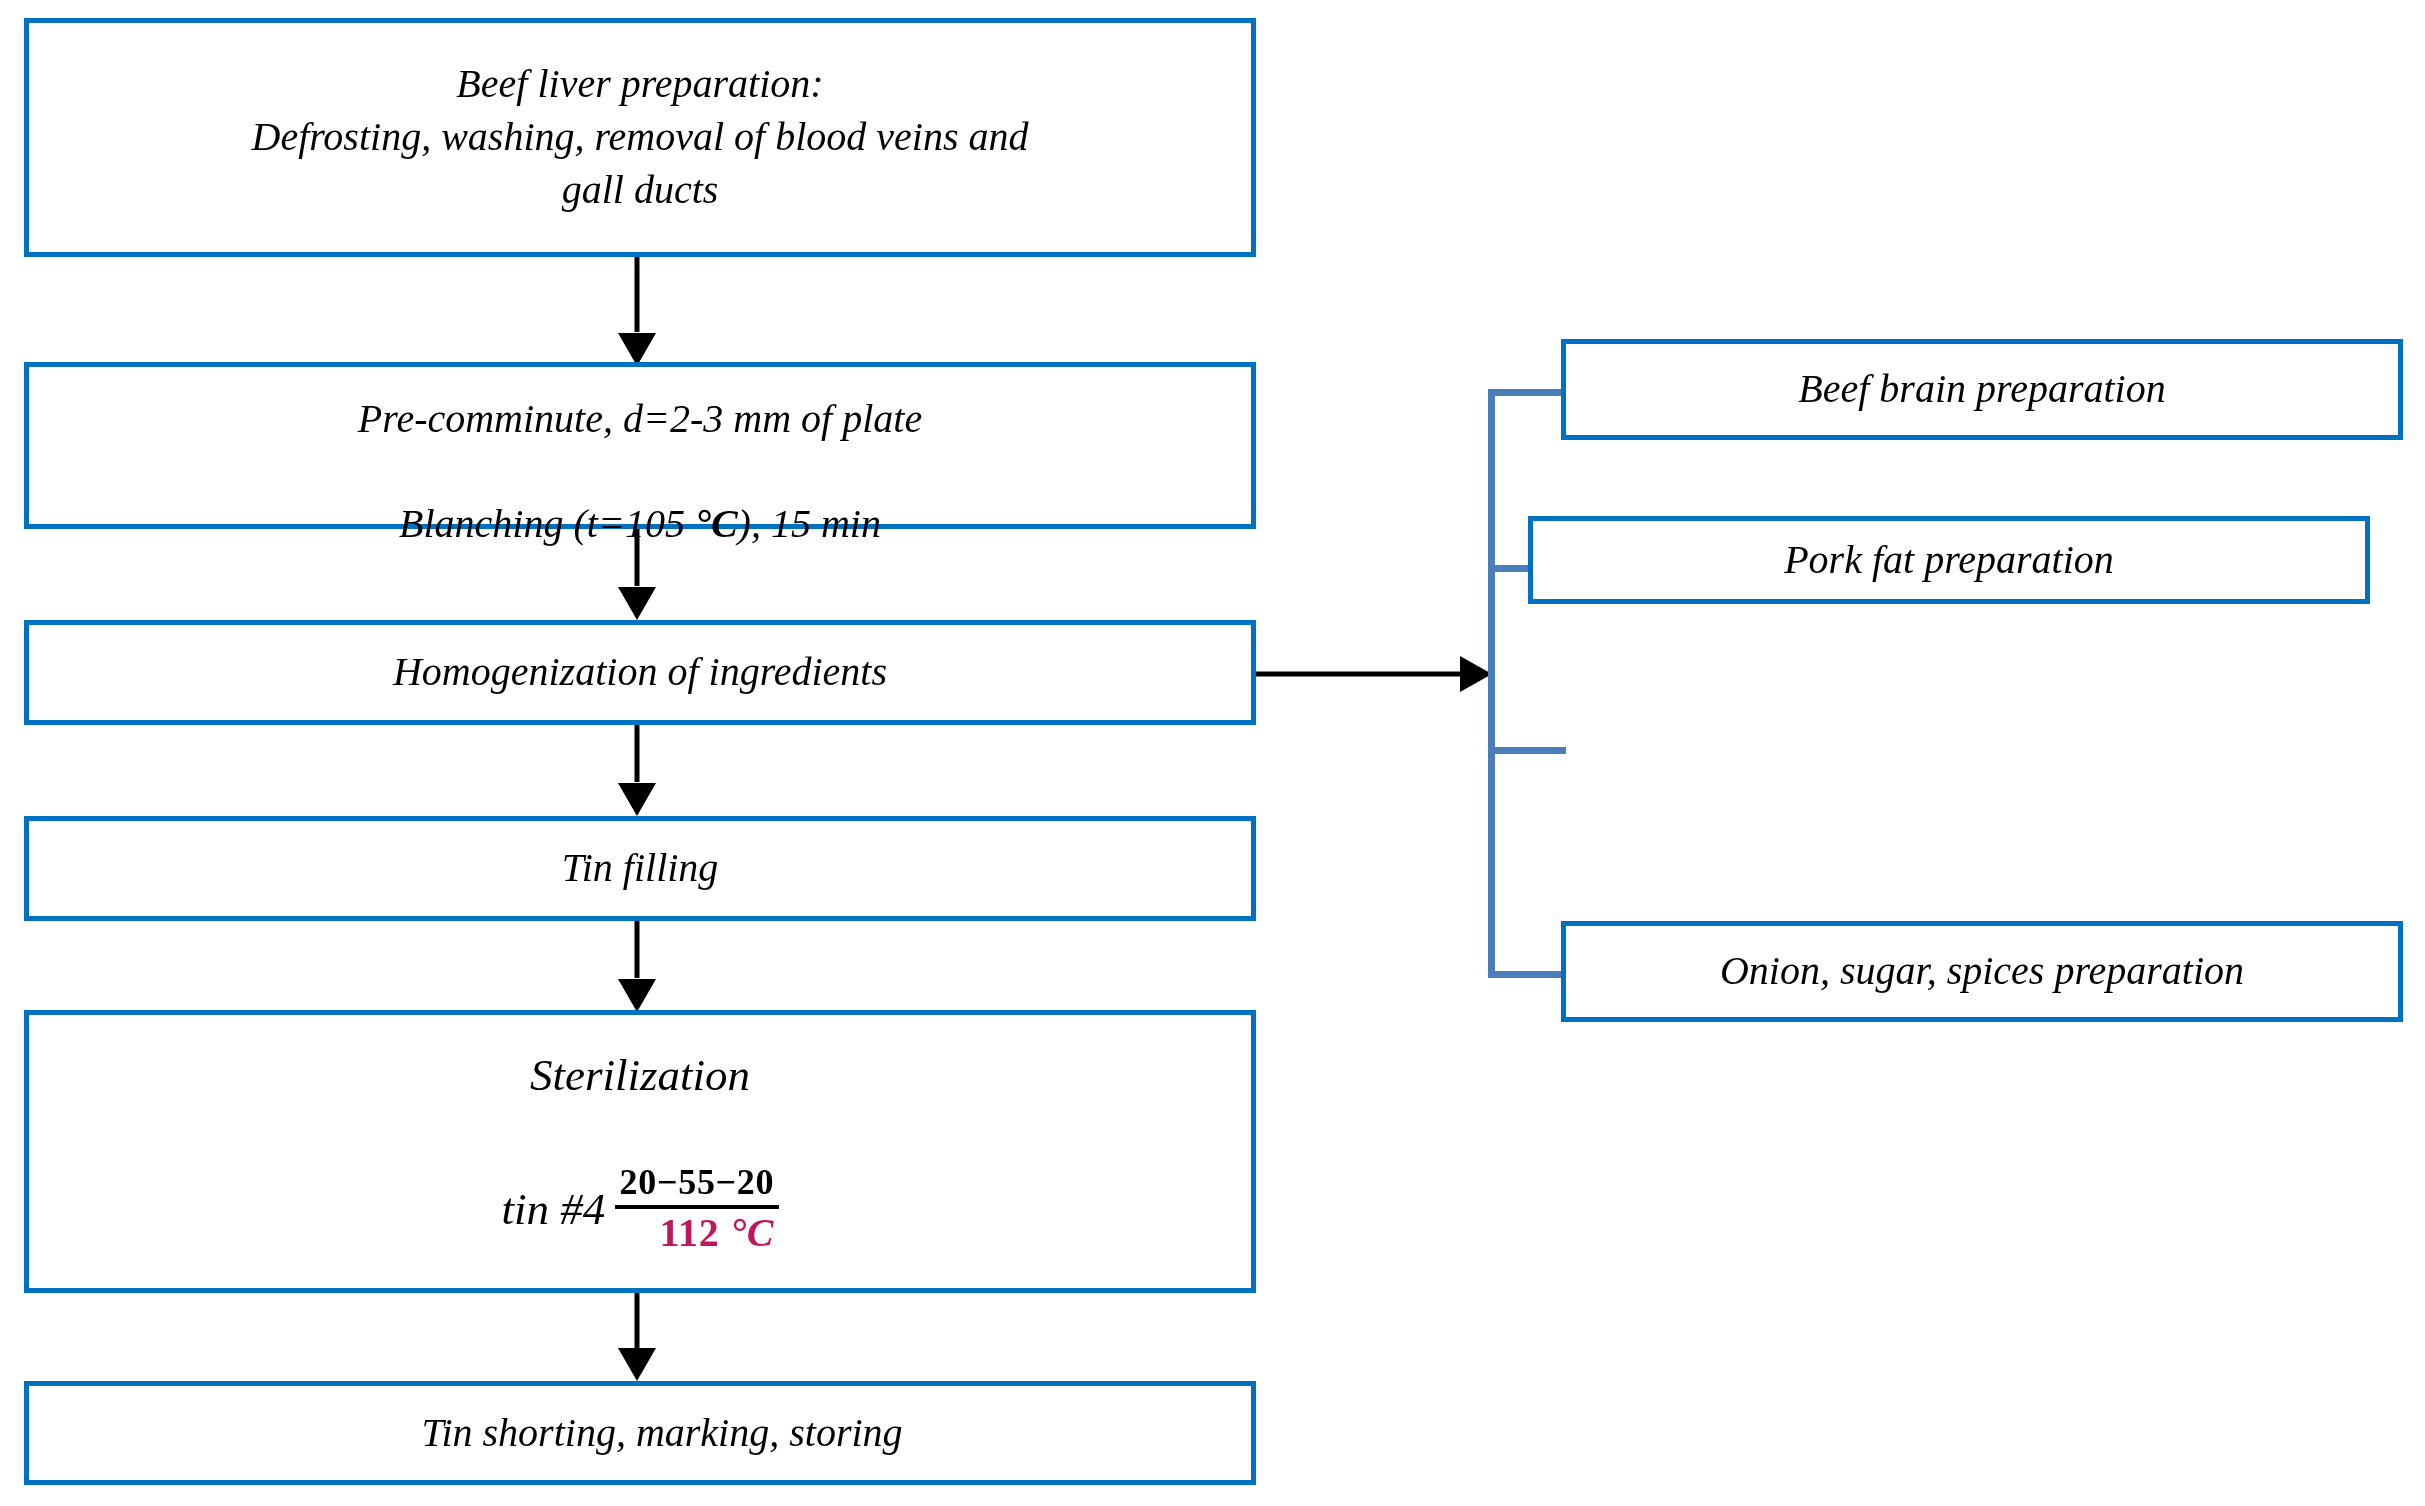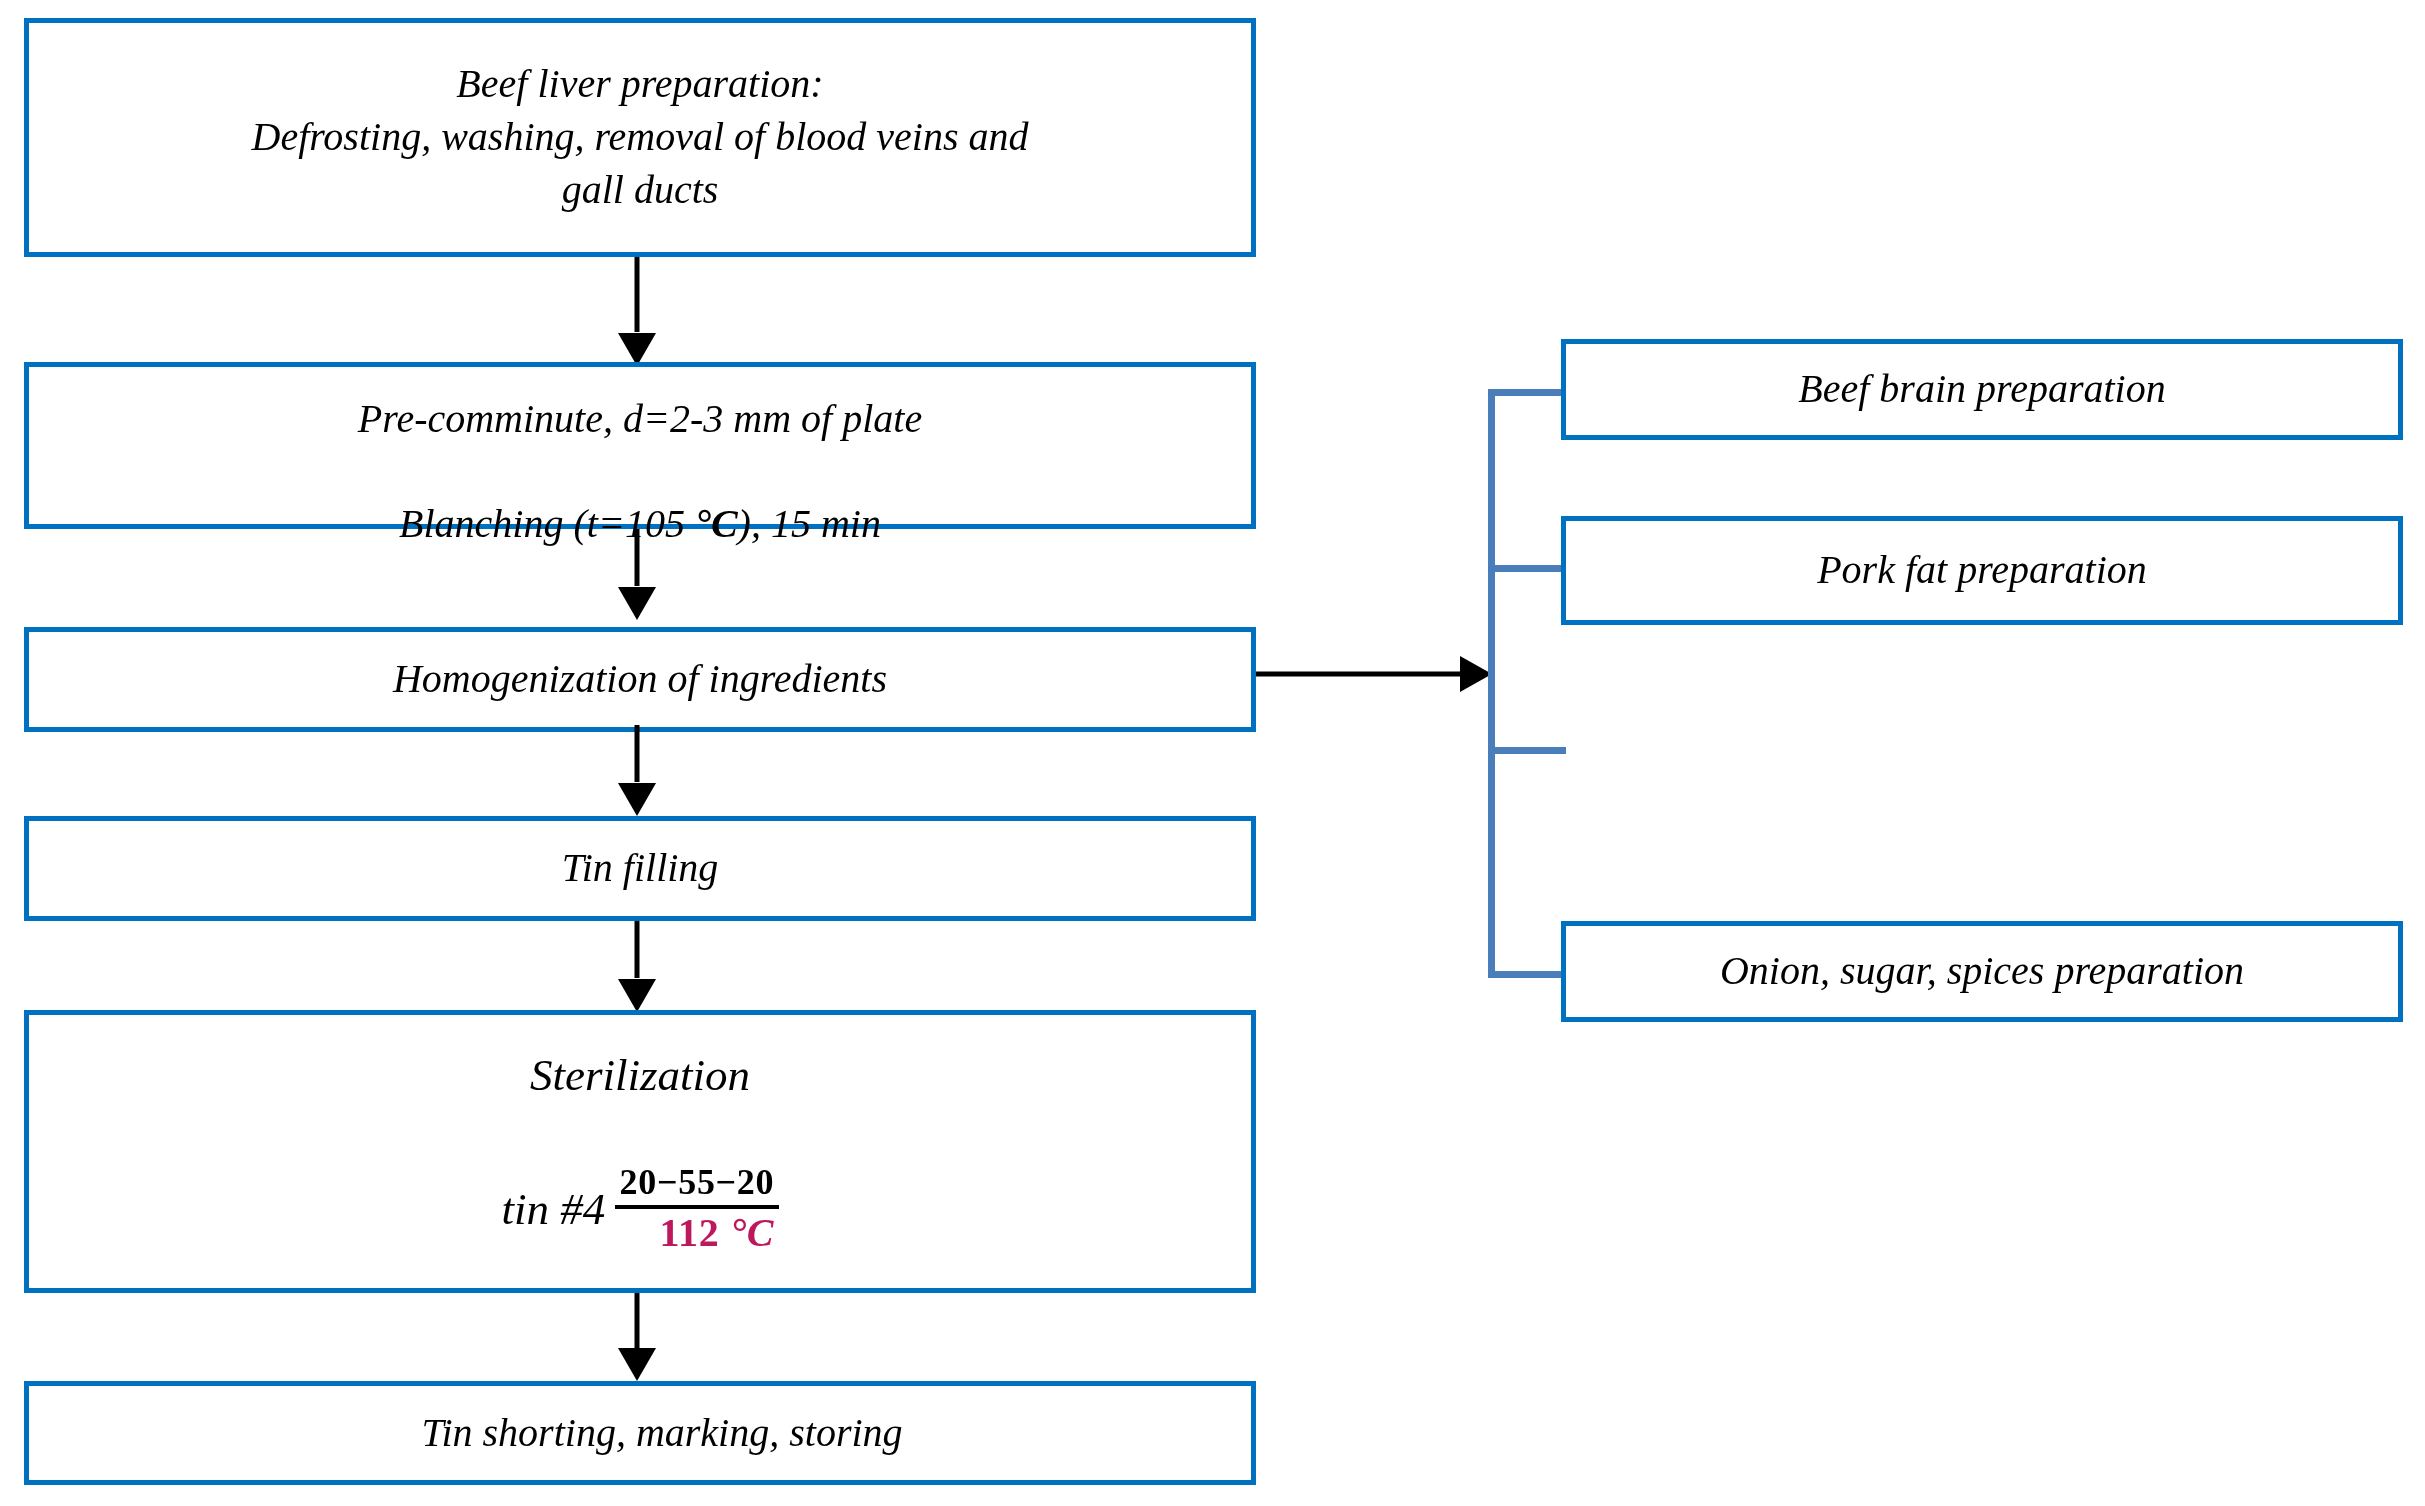--- a/index.html
+++ b/index.html
@@ -176,21 +176,21 @@
       <span>Pre-comminute, d=2-3 mm of plate</span><br>
       <span>Blanching (t=105 </span><span class="bold-c">°C</span><span>), 15 min</span>
     </div>
   </div>
 
   <div class="varrow" style="left:611px; top:529px; height:91px;">
     <div class="shaft" style="height:57px;"></div>
     <div class="head"></div>
   </div>
 
-  <div class="fbox" style="left:24px; top:620px; width:1232px; height:105px;margin-top:7px;">
+  <div class="fbox" style="left:24px; top:620px; width:1232px; height:105px;">
     <div class="txt">Homogenization of ingredients</div>
   </div>
 
   <div class="varrow" style="left:611px; top:725px; height:91px;">
     <div class="shaft" style="height:57px;"></div>
     <div class="head"></div>
   </div>
 
   <div class="fbox" style="left:24px; top:816px; width:1232px; height:105px;align-items:center;">
     <div class="txt">Tin filling</div>
@@ -233,21 +233,21 @@
 
   <div class="branch" style="left:1488px; top:389px; width:78px;"></div>
   <div class="branch" style="left:1488px; top:565px; width:78px;"></div>
   <div class="branch" style="left:1488px; top:747px; width:78px;"></div>
   <div class="branch" style="left:1488px; top:971px; width:78px;"></div>
 
   <div class="fbox" style="left:1561px; top:339px; width:842px; height:101px;">
     <div class="txt">Beef brain preparation</div>
   </div>
 
-  <div class="fbox" style="left:1561px; top:516px; width:842px; height:109px;">
+  <div class="fbox" style="left:1528px; top:516px; width:842px; height:88px;">
     <div class="txt">Pork fat preparation</div>
   </div>
 
 
   <div class="fbox" style="left:1561px; top:921px; width:842px; height:101px;">
     <div class="txt">Onion, sugar, spices preparation</div>
   </div>
 
 </div>
 

